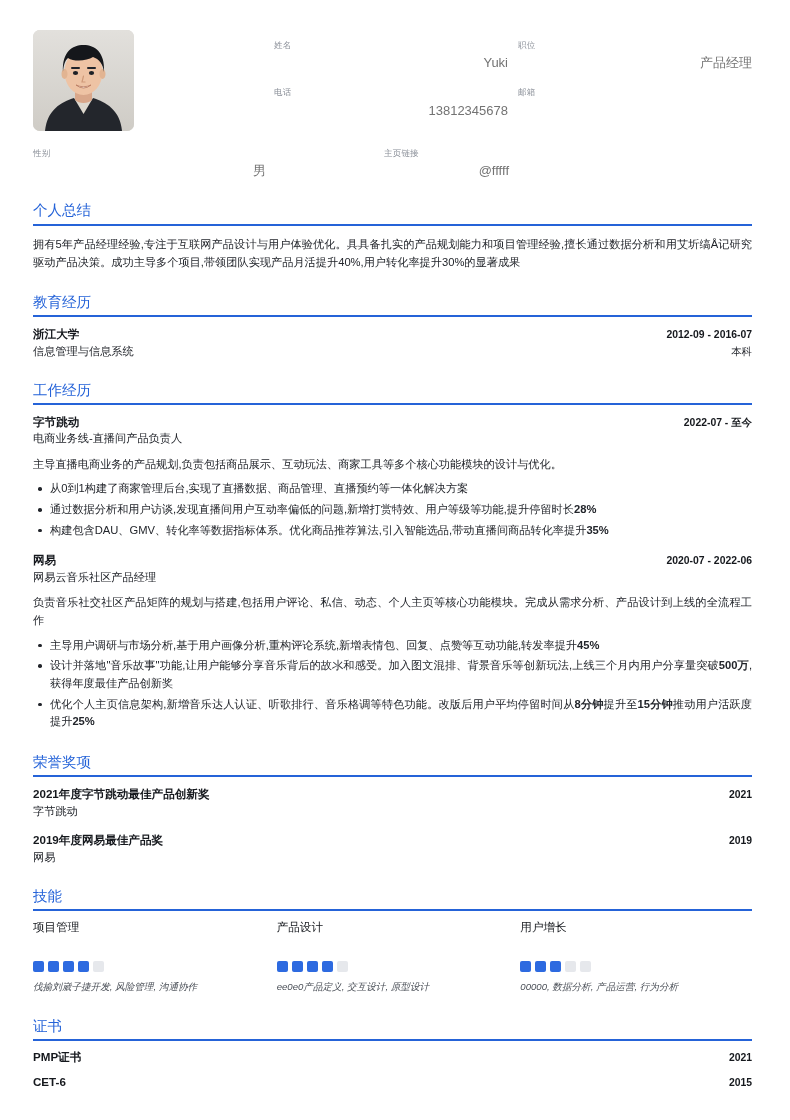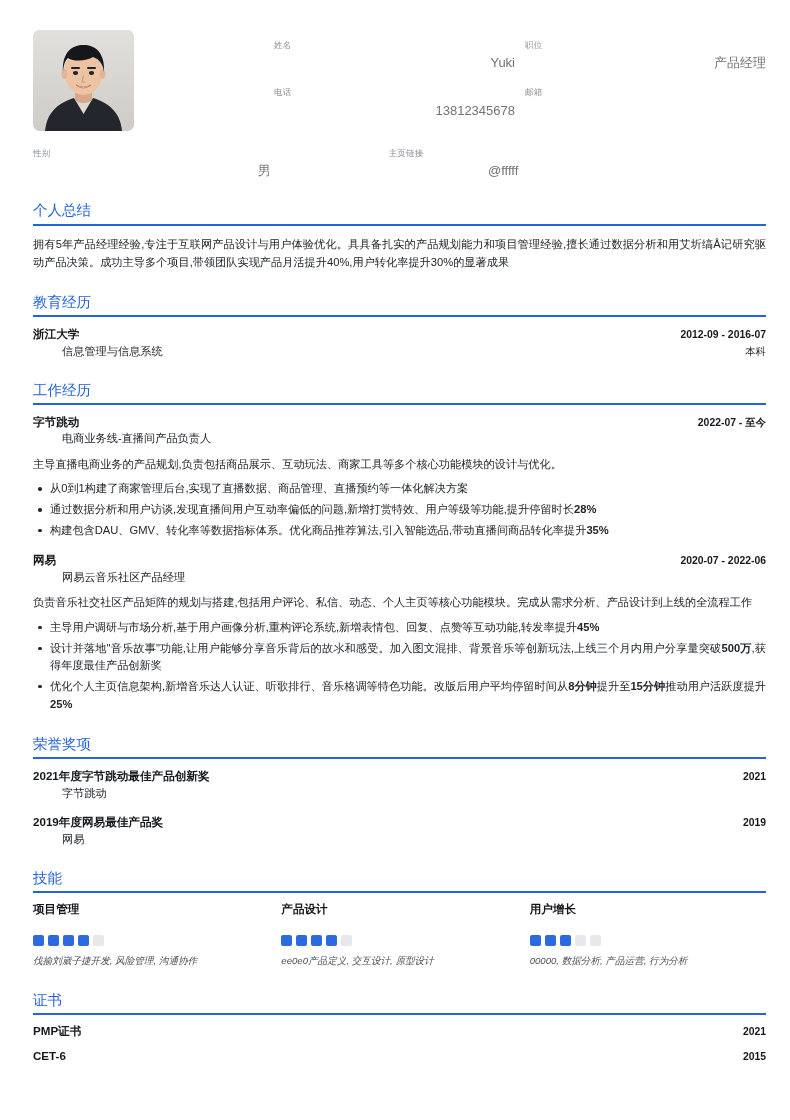--- a/index.html
+++ b/index.html
@@ -7,21 +7,21 @@
     width: 790px;
     height: 1120px;
     background: #ffffff;
     font-family: "Liberation Sans", "DejaVu Sans", sans-serif;
     color: #1a1a1a;
     -webkit-font-smoothing: antialiased;
   }
   .page {
     width: 790px;
     height: 1120px;
-    padding: 30px 24px 0 33px;
+    padding: 30px 38px 0 33px;
     position: relative;
     overflow: hidden;
   }
 
   
   .header {
     display: flex;
     flex-direction: column;
     margin-bottom: 18px;
   }
@@ -112,21 +112,20 @@
     font-size: 10.4px;
     font-weight: bold;
     color: #15181d;
     white-space: nowrap;
     line-height: 1.4;
   }
   .entry-sub {
     display: flex;
     justify-content: space-between;
     align-items: baseline;
-    margin-left: 29px;
   }
   .entry-role {
     font-size: 11.2px;
     color: #22252b;
     line-height: 1.45;
   }
   .entry-meta {
     font-size: 10.4px;
     color: #22252b;
     white-space: nowrap;
@@ -166,23 +165,23 @@
 
   
   .skills-grid {
     display: grid;
     grid-template-columns: 1fr 1fr 1fr;
     column-gap: 12px;
     margin-top: 2px;
   }
   .skill-name {
     font-size: 11.6px;
-    font-weight: bold;
+    font-weight: normal;
     color: #15181d;
-    margin-bottom: 18px;
+    margin-bottom: 26px;
   }
   .skill-dots { display: flex; gap: 4px; margin-bottom: 8px; }
   .dot {
     width: 11px;
     height: 11px;
     border-radius: 2px;
     background: #e6e8ec;
   }
   .dot.filled { background: #2d6ae0; }
   .skill-kw {

